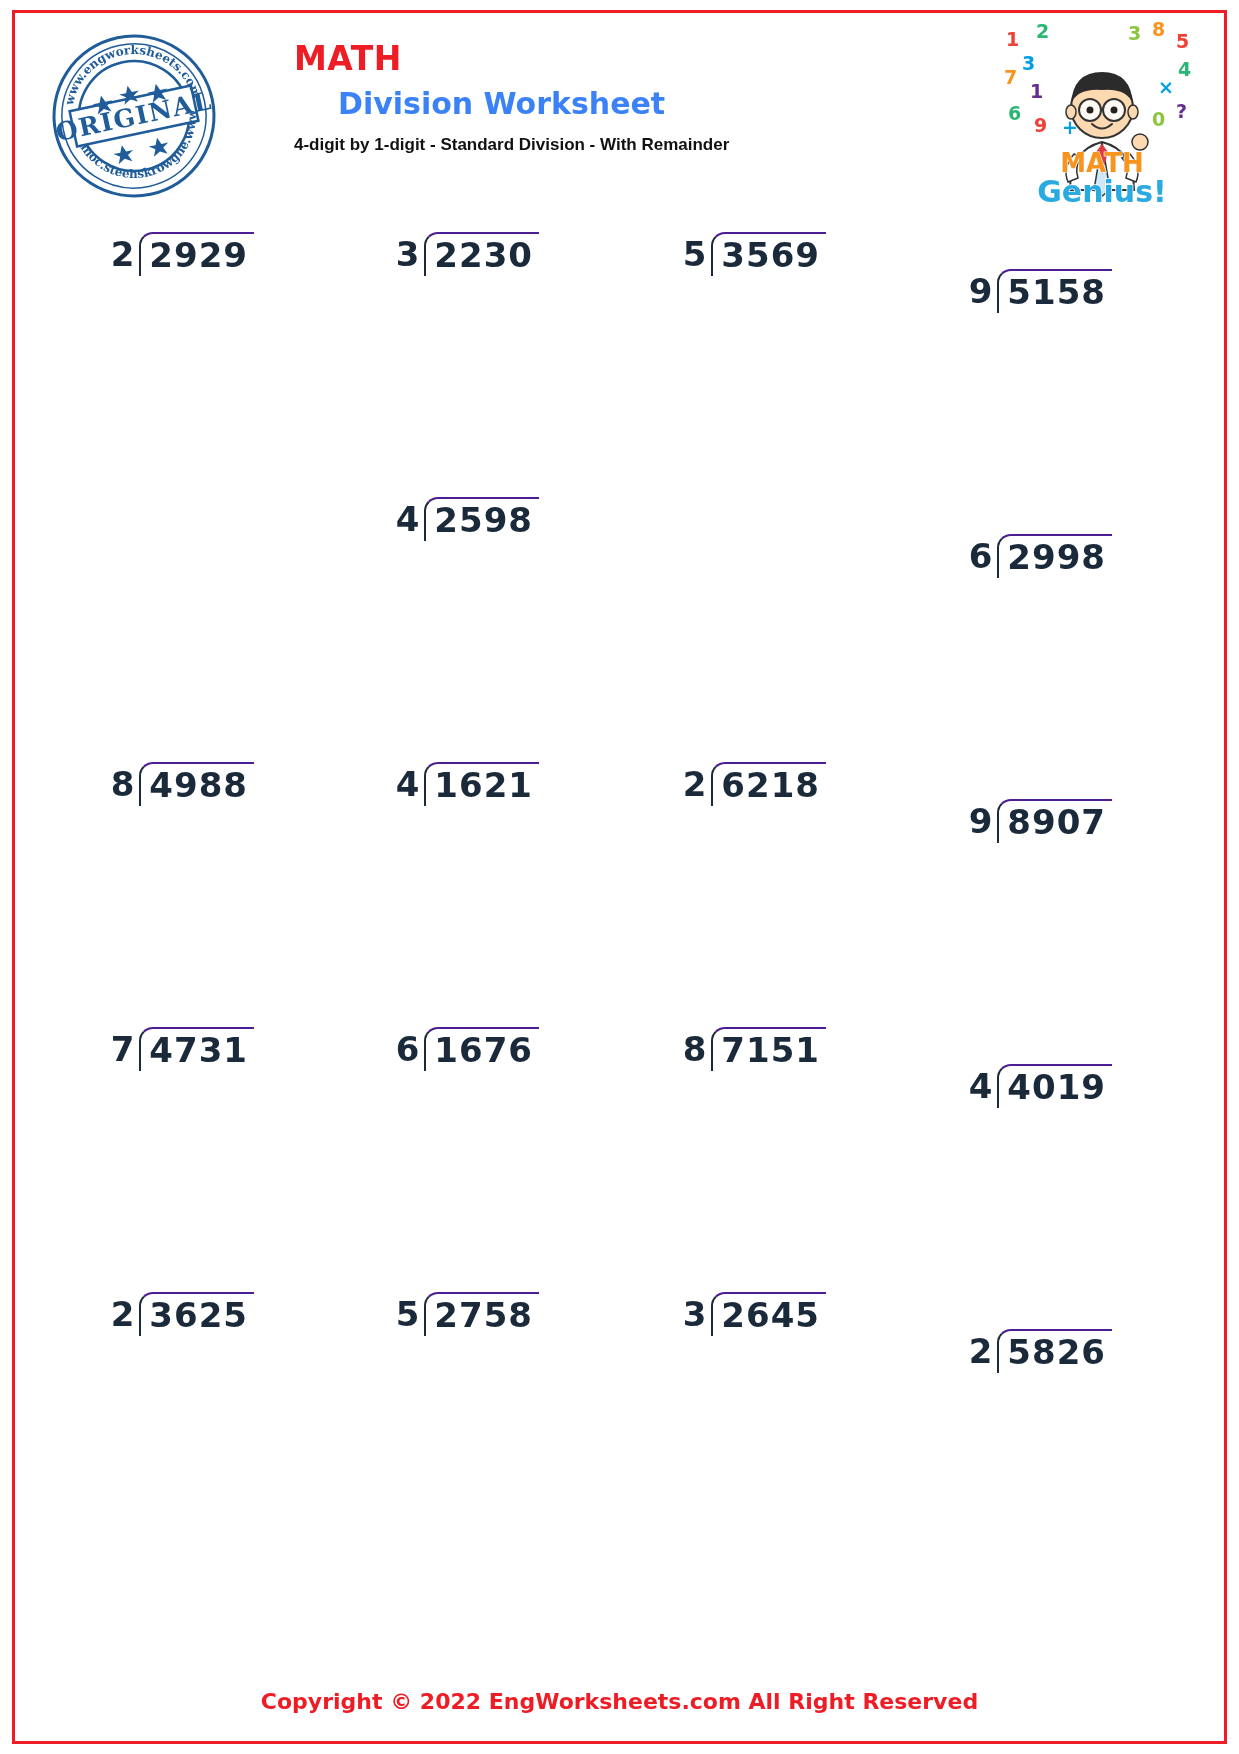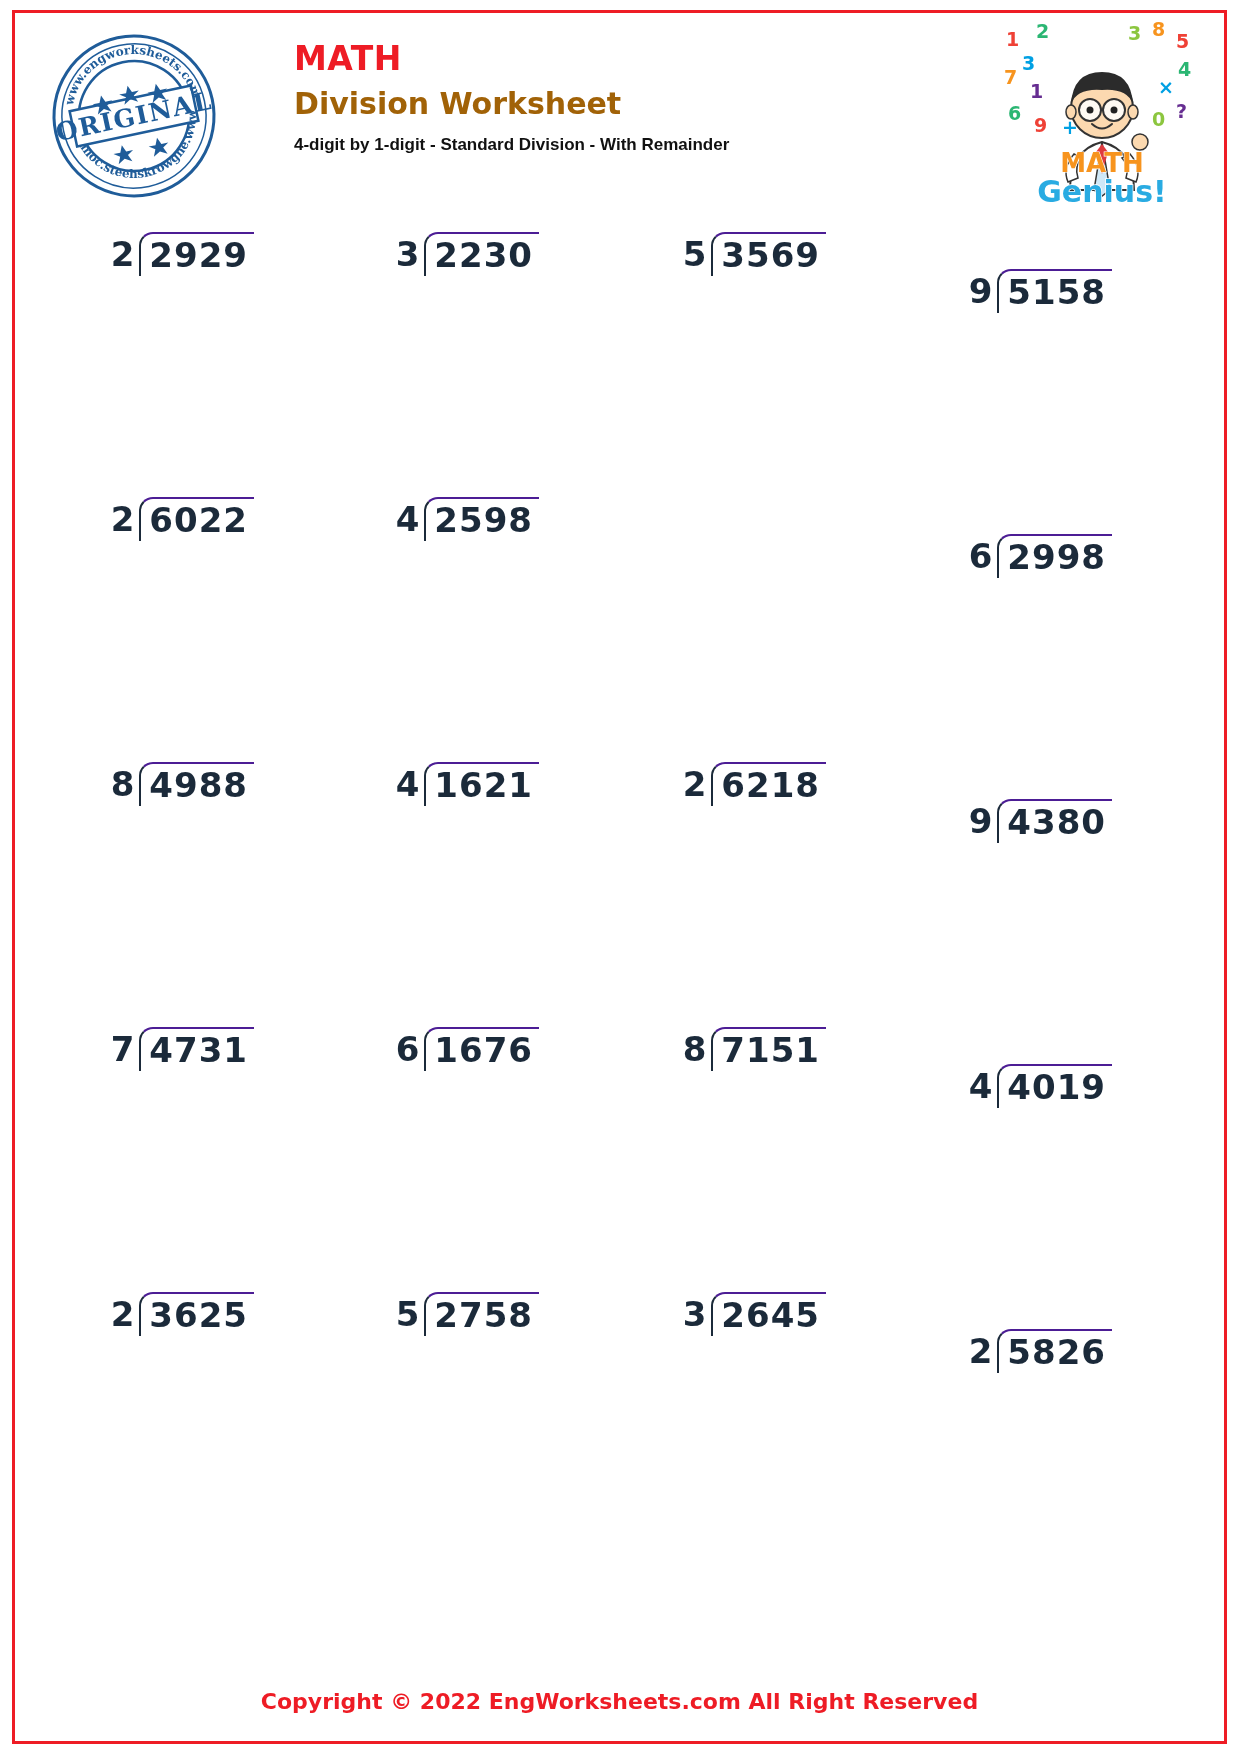--- a/index.html
+++ b/index.html
@@ -57,24 +57,25 @@
     font-size: 33px;
     font-weight: bold;
     color: #ee1c25;
     letter-spacing: 0.5px;
     line-height: 1.15;
     font-family: "DejaVu Sans", sans-serif;
   }
   .title-sub {
     font-size: 30px;
     font-weight: bold;
-    color: #a16207;
+    color: #3b82f6;
     line-height: 1.3;
     margin-top: 6px;
     font-family: "DejaVu Sans", sans-serif;
+    margin-left: 44px;
   }
   .title-desc {
     font-size: 17px;
     font-weight: bold;
     color: #111111;
     margin-top: 12px;
     font-family: Liberation Sans, sans-serif;
   }
 
   .logo {
@@ -266,56 +267,51 @@
         </div>
       </div>
       <div class="prob col3">
         <div class="prob-inner">
           <span class="divisor">9</span><span class="bracket"><span class="dividend">5158</span></span>
         </div>
       </div>
     </div>
 
     <div class="prow">
+      <div class="prob col1">
+        <div class="prob-inner">
+          <span class="divisor">4</span><span class="bracket"><span class="dividend">2598</span></span>
+        </div>
+      </div>
+      <div class="prob col3">
+        <div class="prob-inner">
+          <span class="divisor">6</span><span class="bracket"><span class="dividend">2998</span></span>
+        </div>
+      </div>
+    </div>
+
+    <div class="prow">
       <div class="prob col0">
         <div class="prob-inner">
-          <span class="divisor">2</span><span class="bracket"><span class="dividend">6022</span></span>
-        </div>
-      </div>
-      <div class="prob col1">
-        <div class="prob-inner">
-          <span class="divisor">4</span><span class="bracket"><span class="dividend">2598</span></span>
-        </div>
-      </div>
-      <div class="prob col3">
-        <div class="prob-inner">
-          <span class="divisor">6</span><span class="bracket"><span class="dividend">2998</span></span>
-        </div>
-      </div>
-    </div>
-
-    <div class="prow">
-      <div class="prob col0">
-        <div class="prob-inner">
           <span class="divisor">8</span><span class="bracket"><span class="dividend">4988</span></span>
         </div>
       </div>
       <div class="prob col1">
         <div class="prob-inner">
           <span class="divisor">4</span><span class="bracket"><span class="dividend">1621</span></span>
         </div>
       </div>
       <div class="prob col2">
         <div class="prob-inner">
           <span class="divisor">2</span><span class="bracket"><span class="dividend">6218</span></span>
         </div>
       </div>
       <div class="prob col3">
         <div class="prob-inner">
-          <span class="divisor">9</span><span class="bracket"><span class="dividend">4380</span></span>
+          <span class="divisor">9</span><span class="bracket"><span class="dividend">8907</span></span>
         </div>
       </div>
     </div>
 
     <div class="prow">
       <div class="prob col0">
         <div class="prob-inner">
           <span class="divisor">7</span><span class="bracket"><span class="dividend">4731</span></span>
         </div>
       </div>

